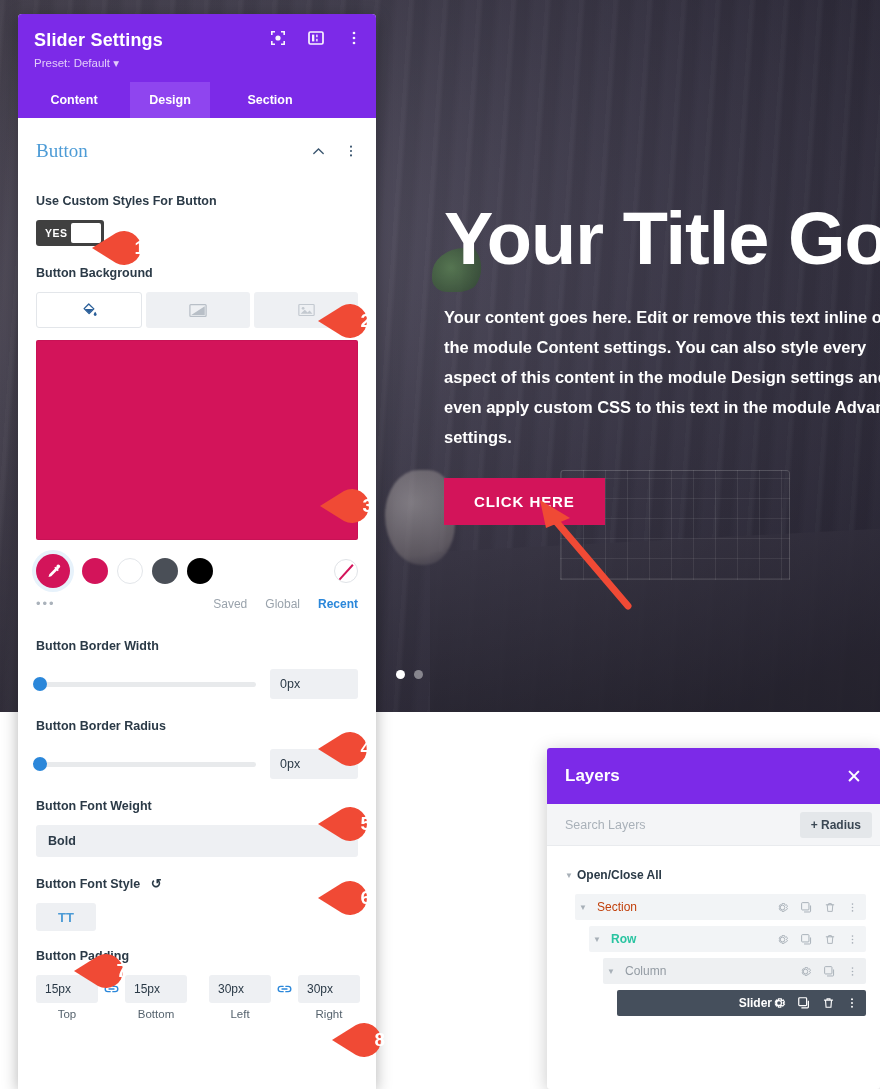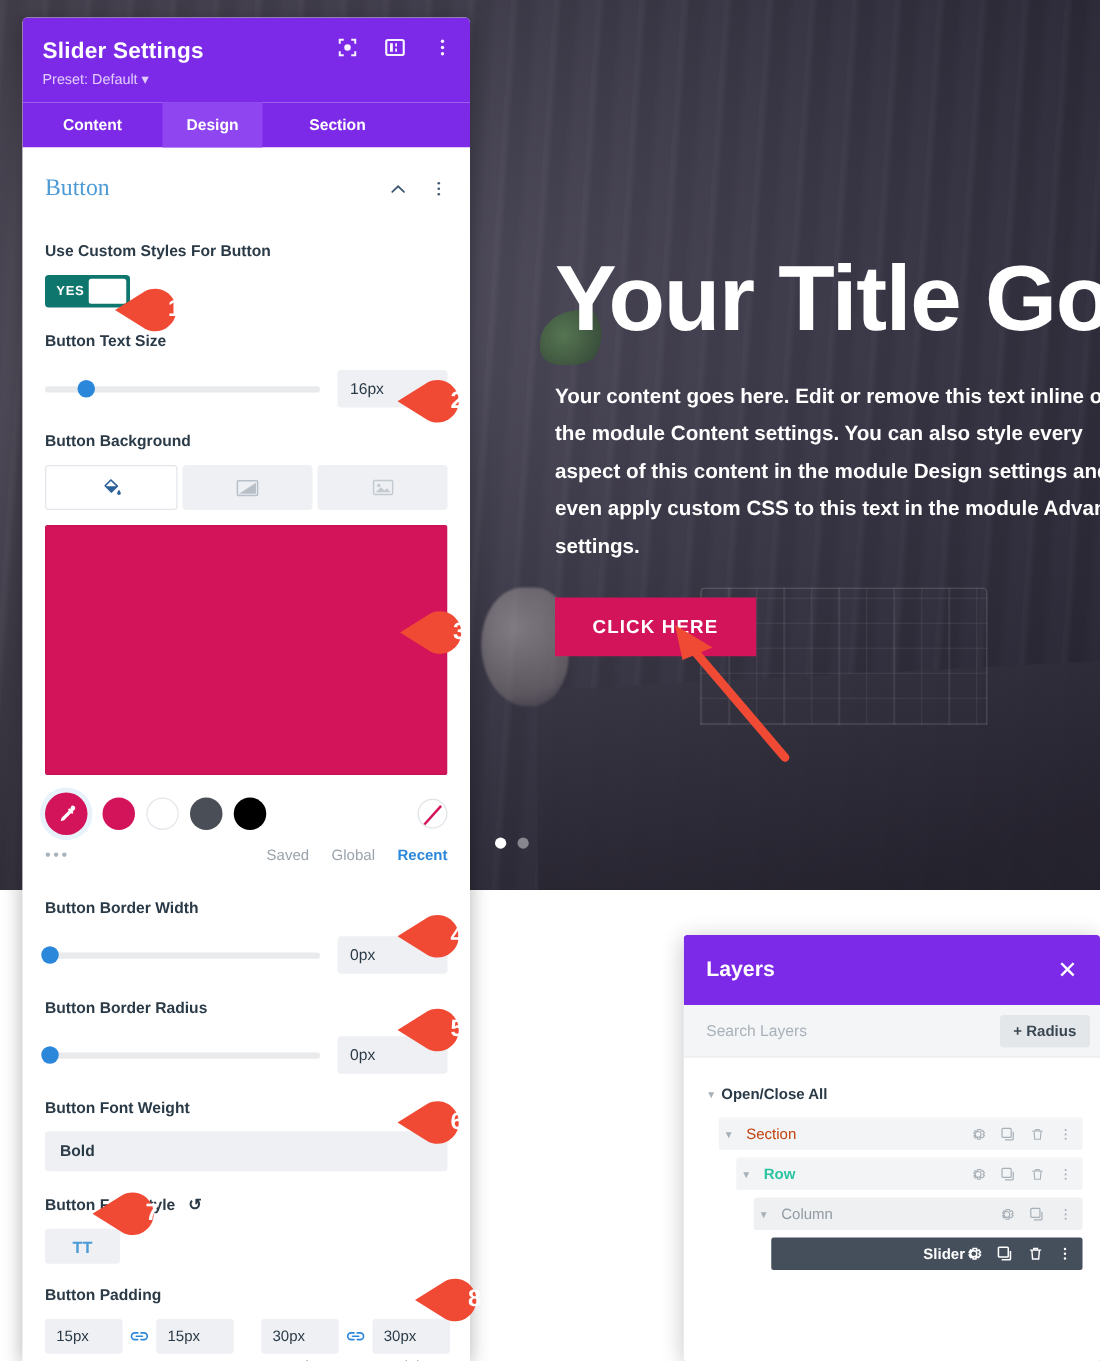--- a/index.html
+++ b/index.html
@@ -126,21 +126,21 @@
     font-family: Liberation Serif, serif;
   }
   .sec-title { color: #4c9bd6; font-size: 19px; }
   .sec-head-icons { display: flex; align-items: center; gap: 18px; color: #3d5871; }
 
   .field { padding: 0 18px; margin-top: 18px; position: relative; }
   .flabel { color: #2b3a47; font-size: 12.5px; font-weight: bold; line-height: 18px; }
 
   .toggle {
     margin-top: 10px; width: 68px; height: 26px; border-radius: 3px;
-    background: #0f766e; display: flex; align-items: center; justify-content: space-between;
+    background: #404040; display: flex; align-items: center; justify-content: space-between;
     padding: 3px; cursor: pointer;
   }
   .toggle .txt { color: #fff; font-size: 10.5px; font-weight: bold; padding-left: 6px; letter-spacing: .5px; }
   .toggle .knob { width: 30px; height: 20px; background: #fff; border-radius: 2px; }
 
   .slider-row { margin-top: 14px; display: flex; align-items: center; gap: 14px; }
   .track { position: relative; flex: 1; height: 5px; background: #e8eaec; border-radius: 3px; }
   .track .knob {
     position: absolute; top: 50%; transform: translate(-50%,-50%);
     width: 14px; height: 14px; border-radius: 50%; background: #2b87da;
@@ -350,29 +350,20 @@
     </div>
 
     <div class="field">
       <div class="flabel">Use Custom Styles For Button</div>
       <div class="toggle">
         <span class="txt">YES</span>
         <span class="knob"></span>
       </div>
     </div>
 
-    <div class="field">
-      <div class="flabel">Button Text Size</div>
-      <div class="slider-row">
-        <div class="track">
-          <span class="knob" style="left:15%"></span>
-        </div>
-        <div class="numbox">16px</div>
-      </div>
-    </div>
 
     <div class="field">
       <div class="flabel">Button Background</div>
       <div class="bgtabs">
         <div class="bgtab active">
           <svg width="17" height="17" viewBox="0 0 18 18">
             <path d="M8.2 2.1 6.9 3.4 3.3 7l5.3 5.3 5-5-5.4-5.2z" fill="none" stroke="#2b5f99" stroke-width="1.4" stroke-linejoin="round"></path>
             <path d="M4 7.4h9l-4.4 4.4z" fill="#2b5f99"></path>
             <path d="M15 10.4c.9 1.3 1.5 2.2 1.5 2.9a1.5 1.5 0 0 1-3 0c0-.7.6-1.6 1.5-2.9z" fill="#2b5f99"></path>
           </svg>

